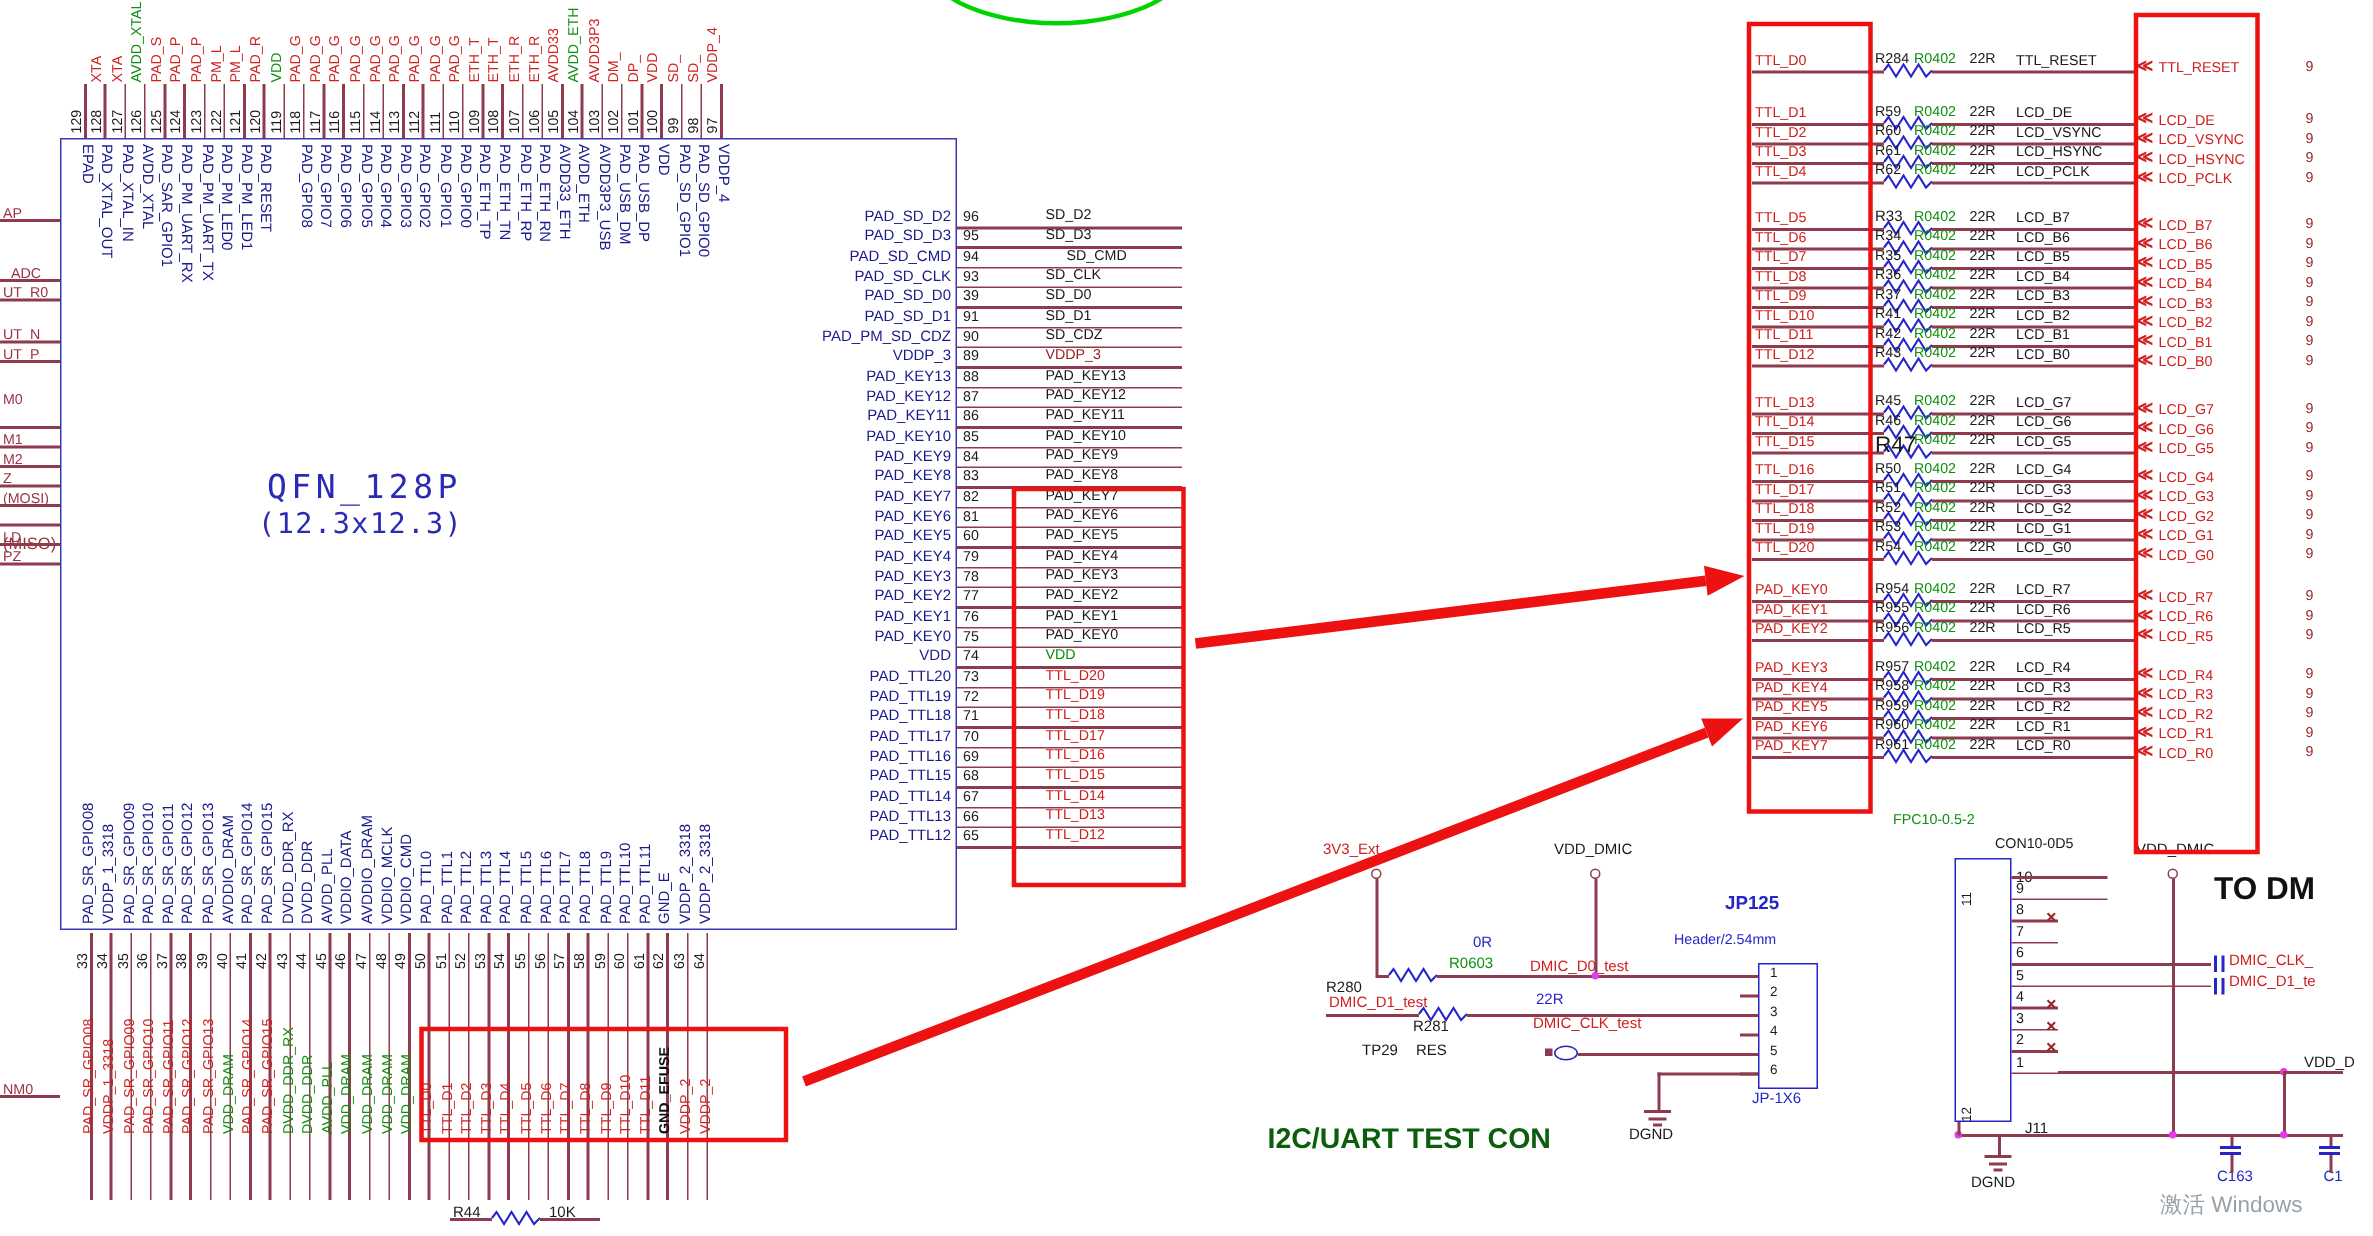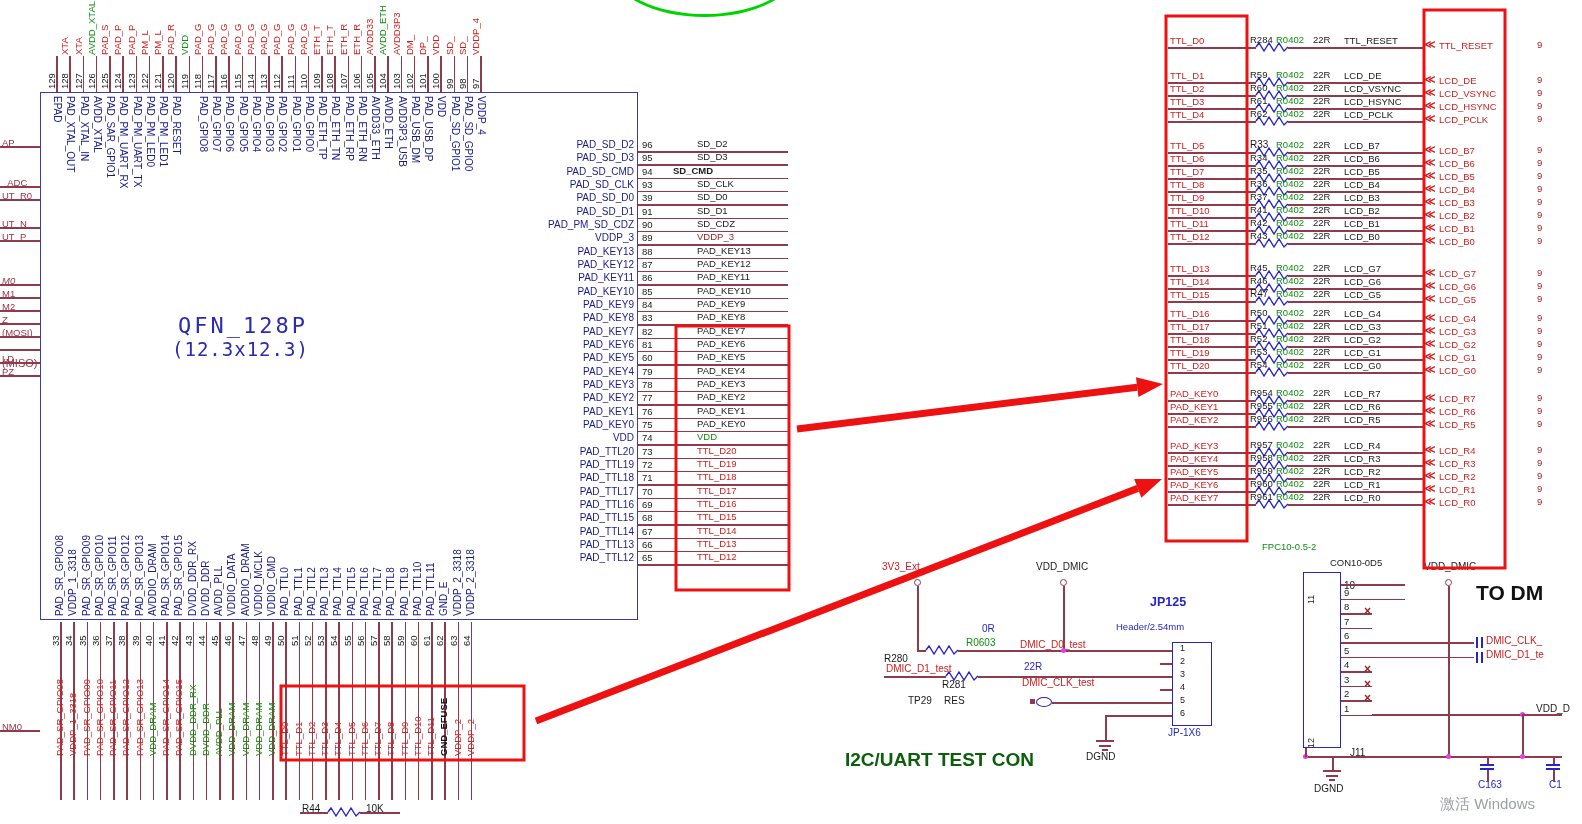--- a/index.html
+++ b/index.html
@@ -239,21 +239,21 @@
       <div class="t" style="left: 642px; top: 140px; color: rgb(26, 26, 26); font-size: 9.5px;">96</div>
       <div class="t" style="left: 516px; top: 140px; color: rgb(26, 26, 140); font-size: 10px; width: 118px; text-align: right;">PAD_SD_D2</div>
       <div class="t" style="left: 697px; top: 139px; color: rgb(26, 26, 26); font-size: 9.5px;">SD_D2</div>
       <div class="wire" style="left: 638px; top: 164.333px; width: 150px; height: 1.5px;"></div>
       <div class="t" style="left: 642px; top: 153.333px; color: rgb(26, 26, 26); font-size: 9.5px;">95</div>
       <div class="t" style="left: 516px; top: 153.333px; color: rgb(26, 26, 140); font-size: 10px; width: 118px; text-align: right;">PAD_SD_D3</div>
       <div class="t" style="left: 697px; top: 152.333px; color: rgb(26, 26, 26); font-size: 9.5px;">SD_D3</div>
       <div class="wire" style="left: 638px; top: 177.666px; width: 150px; height: 1.5px;"></div>
       <div class="t" style="left: 642px; top: 166.666px; color: rgb(26, 26, 26); font-size: 9.5px;">94</div>
       <div class="t" style="left: 516px; top: 166.666px; color: rgb(26, 26, 140); font-size: 10px; width: 118px; text-align: right;">PAD_SD_CMD</div>
-      <div class="t" style="left: 673px; top: 165.666px; color: rgb(26, 26, 26); font-size: 9.5px; font-weight: bold;">SD_CMD</div>
+      <div class="t" style="left: 711px; top: 165.666px; color: rgb(26, 26, 26); font-size: 9.5px;">SD_CMD</div>
       <div class="wire" style="left: 638px; top: 190.999px; width: 150px; height: 1.5px;"></div>
       <div class="t" style="left: 642px; top: 179.999px; color: rgb(26, 26, 26); font-size: 9.5px;">93</div>
       <div class="t" style="left: 516px; top: 179.999px; color: rgb(26, 26, 140); font-size: 10px; width: 118px; text-align: right;">PAD_SD_CLK</div>
       <div class="t" style="left: 697px; top: 178.999px; color: rgb(26, 26, 26); font-size: 9.5px;">SD_CLK</div>
       <div class="wire" style="left: 638px; top: 204.332px; width: 150px; height: 1.5px;"></div>
       <div class="t" style="left: 642px; top: 193.332px; color: rgb(26, 26, 26); font-size: 9.5px;">39</div>
       <div class="t" style="left: 516px; top: 193.332px; color: rgb(26, 26, 140); font-size: 10px; width: 118px; text-align: right;">PAD_SD_D0</div>
       <div class="t" style="left: 697px; top: 192.332px; color: rgb(26, 26, 26); font-size: 9.5px;">SD_D0</div>
       <div class="wire" style="left: 638px; top: 217.665px; width: 150px; height: 1.5px;"></div>
       <div class="t" style="left: 642px; top: 206.665px; color: rgb(26, 26, 26); font-size: 9.5px;">91</div>
@@ -494,21 +494,21 @@
       <div class="t" style="left: 2px; top: 138px; color: rgb(153, 51, 68); font-size: 9.5px;">AP</div>
       <div class="wire" style="left: 0px; top: 146px; width: 40px; height: 1.5px;"></div>
       <div class="t" style="left: 2px; top: 178px; color: rgb(153, 51, 68); font-size: 9.5px;">_ADC</div>
       <div class="wire" style="left: 0px; top: 186px; width: 40px; height: 1.5px;"></div>
       <div class="t" style="left: 2px; top: 191px; color: rgb(153, 51, 68); font-size: 9.5px;">UT_R0</div>
       <div class="wire" style="left: 0px; top: 199px; width: 40px; height: 1.5px;"></div>
       <div class="t" style="left: 2px; top: 219px; color: rgb(153, 51, 68); font-size: 9.5px;">UT_N</div>
       <div class="wire" style="left: 0px; top: 227px; width: 40px; height: 1.5px;"></div>
       <div class="t" style="left: 2px; top: 232px; color: rgb(153, 51, 68); font-size: 9.5px;">UT_P</div>
       <div class="wire" style="left: 0px; top: 240px; width: 40px; height: 1.5px;"></div>
-      <div class="t" style="left: 2px; top: 276px; color: rgb(153, 51, 68); font-size: 9.5px; font-style: italic;">M0</div>
+      <div class="t" style="left: 2px; top: 262px; color: rgb(153, 51, 68); font-size: 9.5px;">M0</div>
       <div class="wire" style="left: 0px; top: 284px; width: 40px; height: 1.5px;"></div>
       <div class="t" style="left: 2px; top: 289px; color: rgb(153, 51, 68); font-size: 9.5px;">M1</div>
       <div class="wire" style="left: 0px; top: 297px; width: 40px; height: 1.5px;"></div>
       <div class="t" style="left: 2px; top: 302px; color: rgb(153, 51, 68); font-size: 9.5px;">M2</div>
       <div class="wire" style="left: 0px; top: 310px; width: 40px; height: 1.5px;"></div>
       <div class="t" style="left: 2px; top: 315px; color: rgb(153, 51, 68); font-size: 9.5px;">Z</div>
       <div class="wire" style="left: 0px; top: 323px; width: 40px; height: 1.5px;"></div>
       <div class="t" style="left: 2px; top: 328px; color: rgb(153, 51, 68); font-size: 9.5px;">(MOSI)</div>
       <div class="wire" style="left: 0px; top: 336px; width: 40px; height: 1.5px;"></div>
       <div class="t" style="left: 2px; top: 358px; color: rgb(153, 51, 68); font-size: 11px;">(MISO)</div>
@@ -713,21 +713,21 @@
       <div class="t" style="left: 1344px; top: 277px; color: rgb(26, 26, 26); font-size: 9.5px;">LCD_G6</div>
       <div class="t" style="left: 1424px; top: 280px; color: rgb(208, 32, 32); font-size: 11px; font-weight: bold;">≪</div>
       <div class="t" style="left: 1439px; top: 282px; color: rgb(208, 32, 32); font-size: 9.5px;">LCD_G6</div>
       <div class="t" style="left: 1537px; top: 281px; color: rgb(153, 34, 34); font-size: 9.5px;">9</div>
       <div class="t" style="left: 1170px; top: 290px; color: rgb(208, 32, 32); font-size: 9.5px;">TTL_D15</div>
       <div class="wire" style="left: 1168px; top: 301px; width: 88px; height: 1.5px;"></div>
       <svg width="32" height="10" style="position: absolute; left: 1256px; top: 296px; overflow: visible;">
         <polyline points="0,5 3,1 8,9 13,1 18,9 23,1 28,9 32,5" fill="none" stroke="#2525c8" stroke-width="1.4"></polyline>
       </svg>
       <div class="wire" style="left: 1288px; top: 301px; width: 136px; height: 1.5px;"></div>
-      <div class="t" style="left: 1250px; top: 289px; color: rgb(26, 26, 26); font-size: 10px;">R47</div>
+      <div class="t" style="left: 1250px; top: 289px; color: rgb(26, 26, 26); font-size: 15px;">R47</div>
       <div class="t" style="left: 1276px; top: 289px; color: rgb(15, 143, 15); font-size: 9.5px;">R0402</div>
       <div class="t" style="left: 1313px; top: 289px; color: rgb(26, 26, 26); font-size: 9.5px;">22R</div>
       <div class="t" style="left: 1344px; top: 290px; color: rgb(26, 26, 26); font-size: 9.5px;">LCD_G5</div>
       <div class="t" style="left: 1424px; top: 293px; color: rgb(208, 32, 32); font-size: 11px; font-weight: bold;">≪</div>
       <div class="t" style="left: 1439px; top: 295px; color: rgb(208, 32, 32); font-size: 9.5px;">LCD_G5</div>
       <div class="t" style="left: 1537px; top: 294px; color: rgb(153, 34, 34); font-size: 9.5px;">9</div>
       <div class="t" style="left: 1170px; top: 309px; color: rgb(208, 32, 32); font-size: 9.5px;">TTL_D16</div>
       <div class="wire" style="left: 1168px; top: 320px; width: 88px; height: 1.5px;"></div>
       <svg width="32" height="10" style="position: absolute; left: 1256px; top: 315px; overflow: visible;">
         <polyline points="0,5 3,1 8,9 13,1 18,9 23,1 28,9 32,5" fill="none" stroke="#2525c8" stroke-width="1.4"></polyline>

